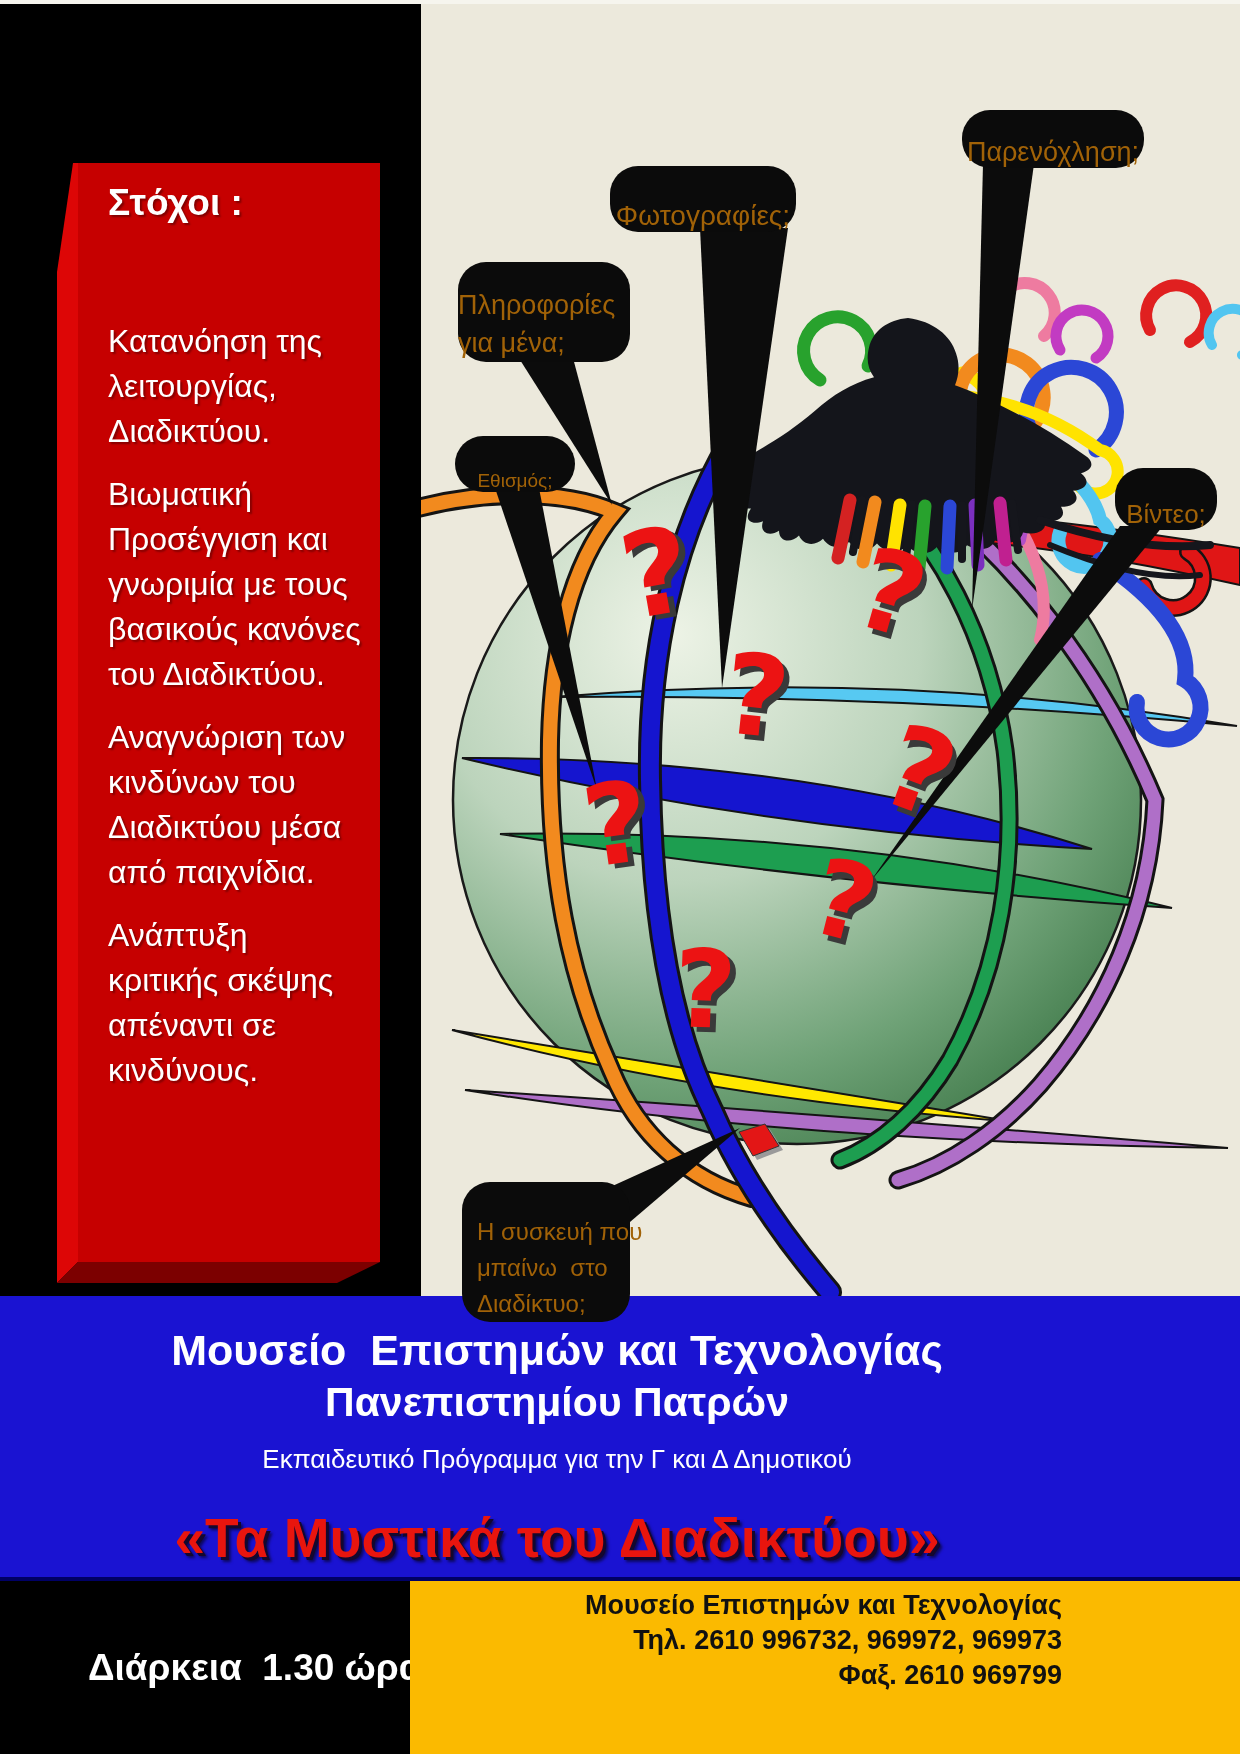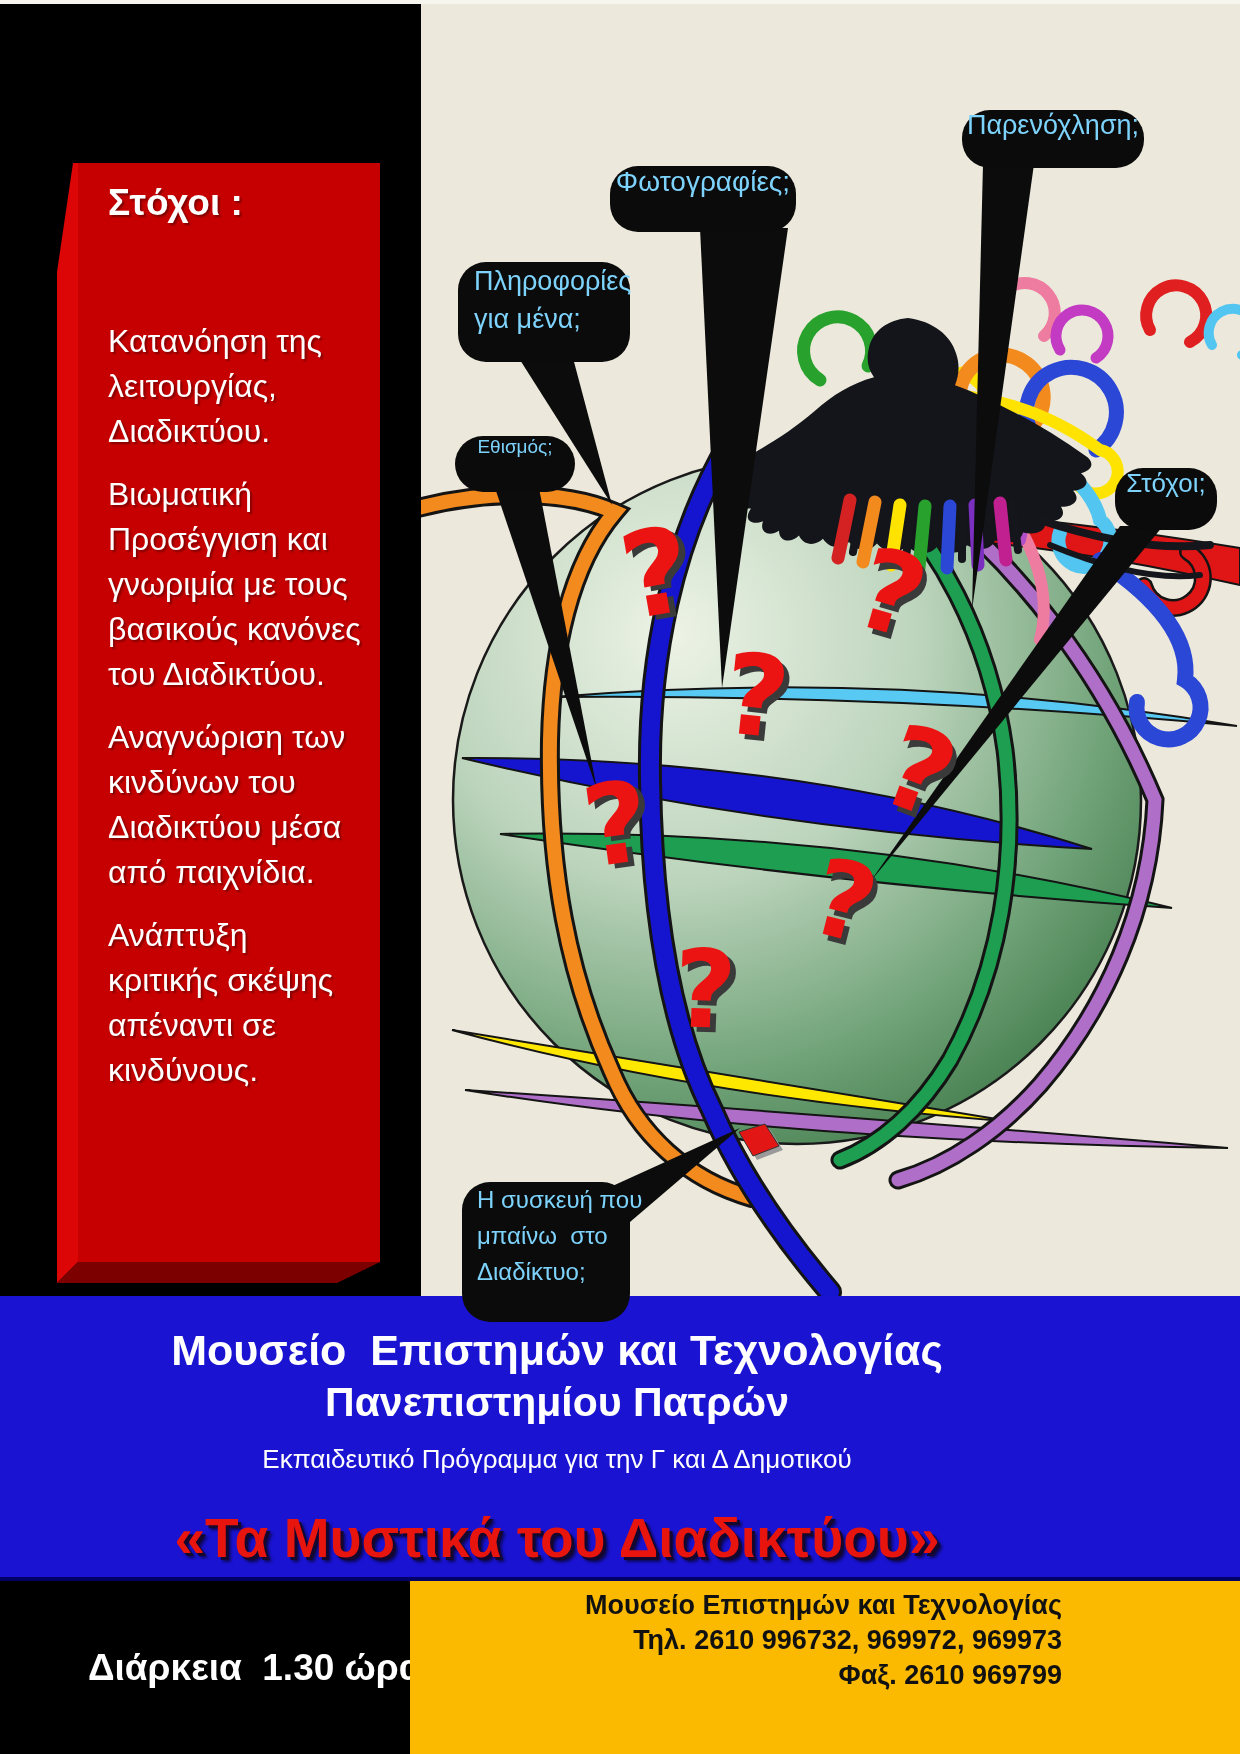--- a/index.html
+++ b/index.html
@@ -16,26 +16,26 @@
     position:absolute;left:108px;top:178px;width:254px;color:#fff;
     text-shadow:2px 2px 2px rgba(0,0,0,.35);
   }
   .goals h2{margin:0 0 95px 0;font-size:37px;font-weight:bold;}
   .goals p{margin:0 0 18px 0;font-size:32px;line-height:45px;font-weight:400;}
   
   .canvas{position:absolute;left:421px;top:4px;width:819px;height:1292px;background:#ECE9DC;}
   .illu{position:absolute;left:0;top:0;width:819px;height:1292px;}
   
   .bubble{
-    position:absolute;background:#0b0b0b;color:#7dd3fc;border-radius:28px;
-    display:flex;flex-direction:column;justify-content:flex-start;
+    position:absolute;background:#0b0b0b;color:#a16207;border-radius:28px;
+    display:flex;flex-direction:column;justify-content:flex-end;
     box-sizing:border-box;z-index:5;
   }
   .bubble div{white-space:nowrap;}
-  .b-info       {left:458px;top:262px;width:172px;height:100px;padding-left:16px;font-size:27px;line-height:38px;}
+  .b-info       {left:458px;top:262px;width:172px;height:100px;padding-left:0;font-size:27px;line-height:38px;}
   .b-photos     {left:610px;top:166px;width:186px;height:66px; font-size:28px;align-items:center;}
   .b-harassment {left:962px;top:110px;width:182px;height:58px; font-size:27px;align-items:center;}
   .b-addiction  {left:455px;top:436px;width:120px;height:56px; font-size:19px;align-items:center;}
   .b-video      {left:1115px;top:468px;width:102px;height:62px;font-size:26px;align-items:center;}
   .b-device     {left:462px;top:1182px;width:168px;height:140px;padding-left:15px;font-size:24px;line-height:36px;}
   
   .banner{
     position:absolute;left:0;top:1296px;width:1240px;height:281px;
     background:#1A13D2;border-bottom:4px solid #000066;color:#fff;
   }
@@ -213,21 +213,21 @@
   <div class="bubble b-photos">
     <div>Φωτογραφίες;</div>
   </div>
   <div class="bubble b-harassment">
     <div>Παρενόχληση;</div>
   </div>
   <div class="bubble b-addiction">
     <div>Εθισμός;</div>
   </div>
   <div class="bubble b-video">
-    <div>Στόχοι;</div>
+    <div>Βίντεο;</div>
   </div>
   <div class="bubble b-device">
     <div>Η συσκευή που</div>
     <div>μπαίνω&nbsp; στο</div>
     <div>Διαδίκτυο;</div>
   </div>
 
   <div class="banner">
     <div class="banner-inner">
       <div class="l1">Μουσείο&nbsp; Επιστημών και Τεχνολογίας</div>

